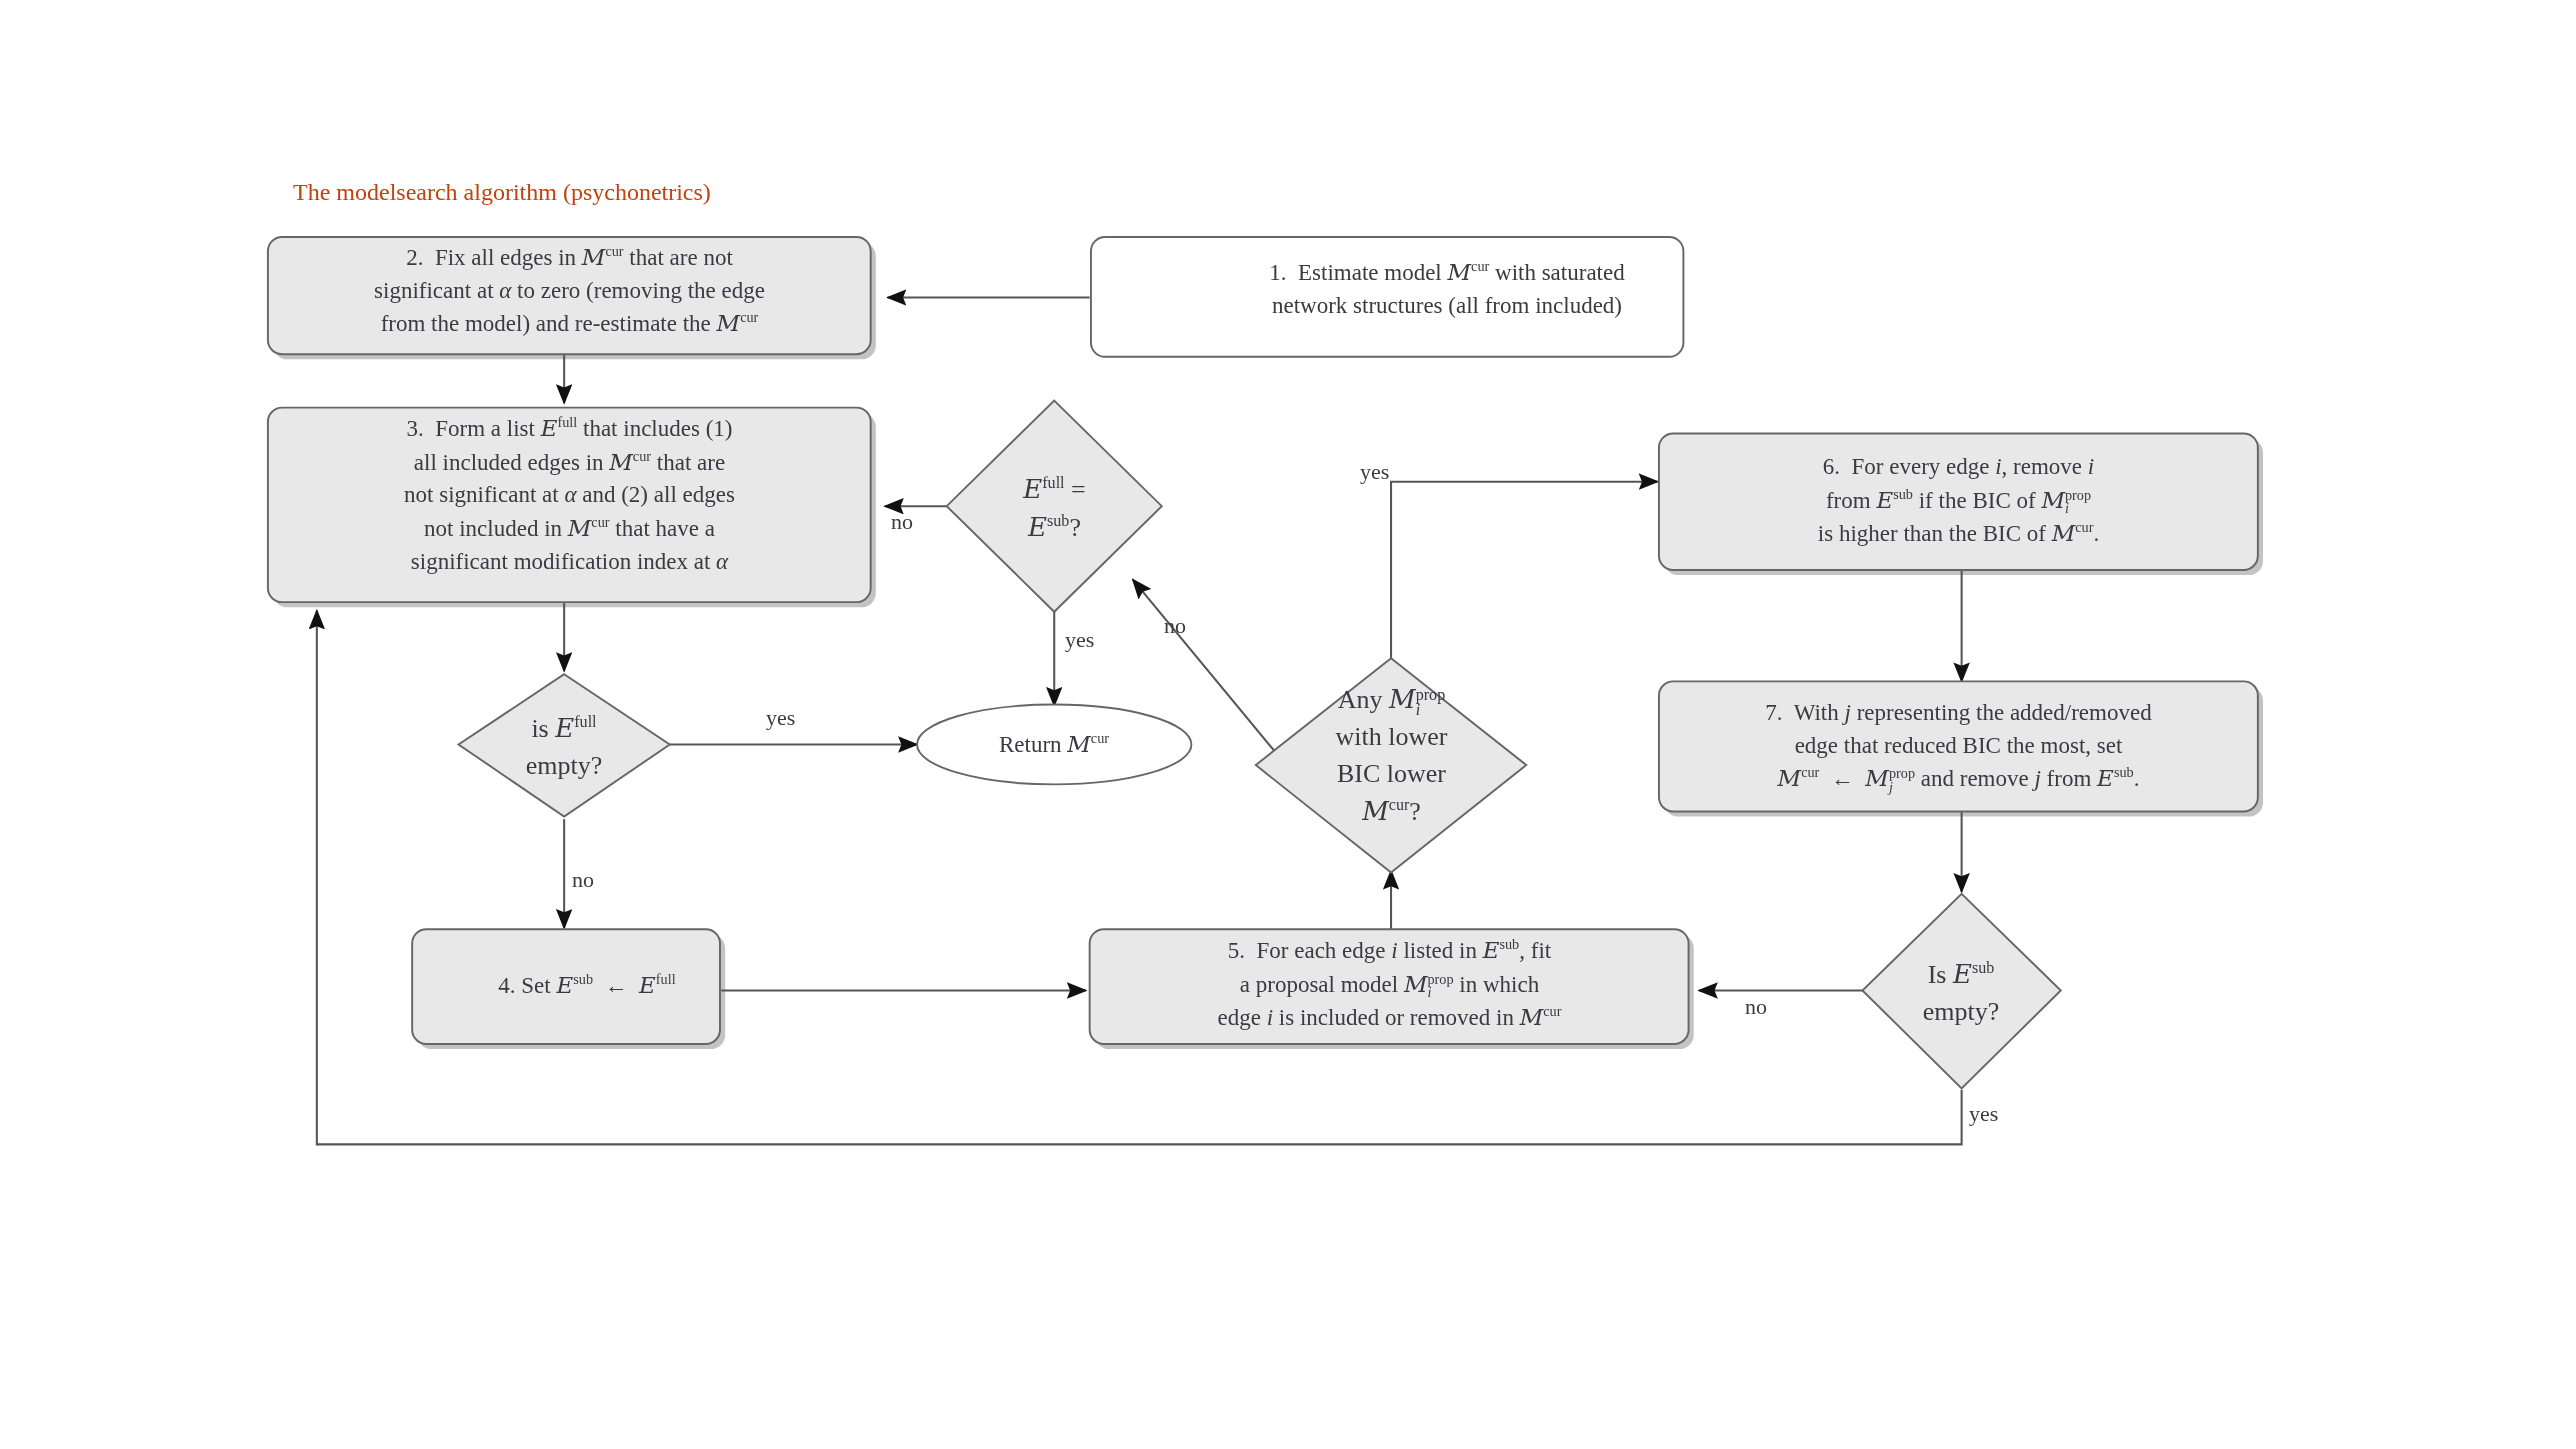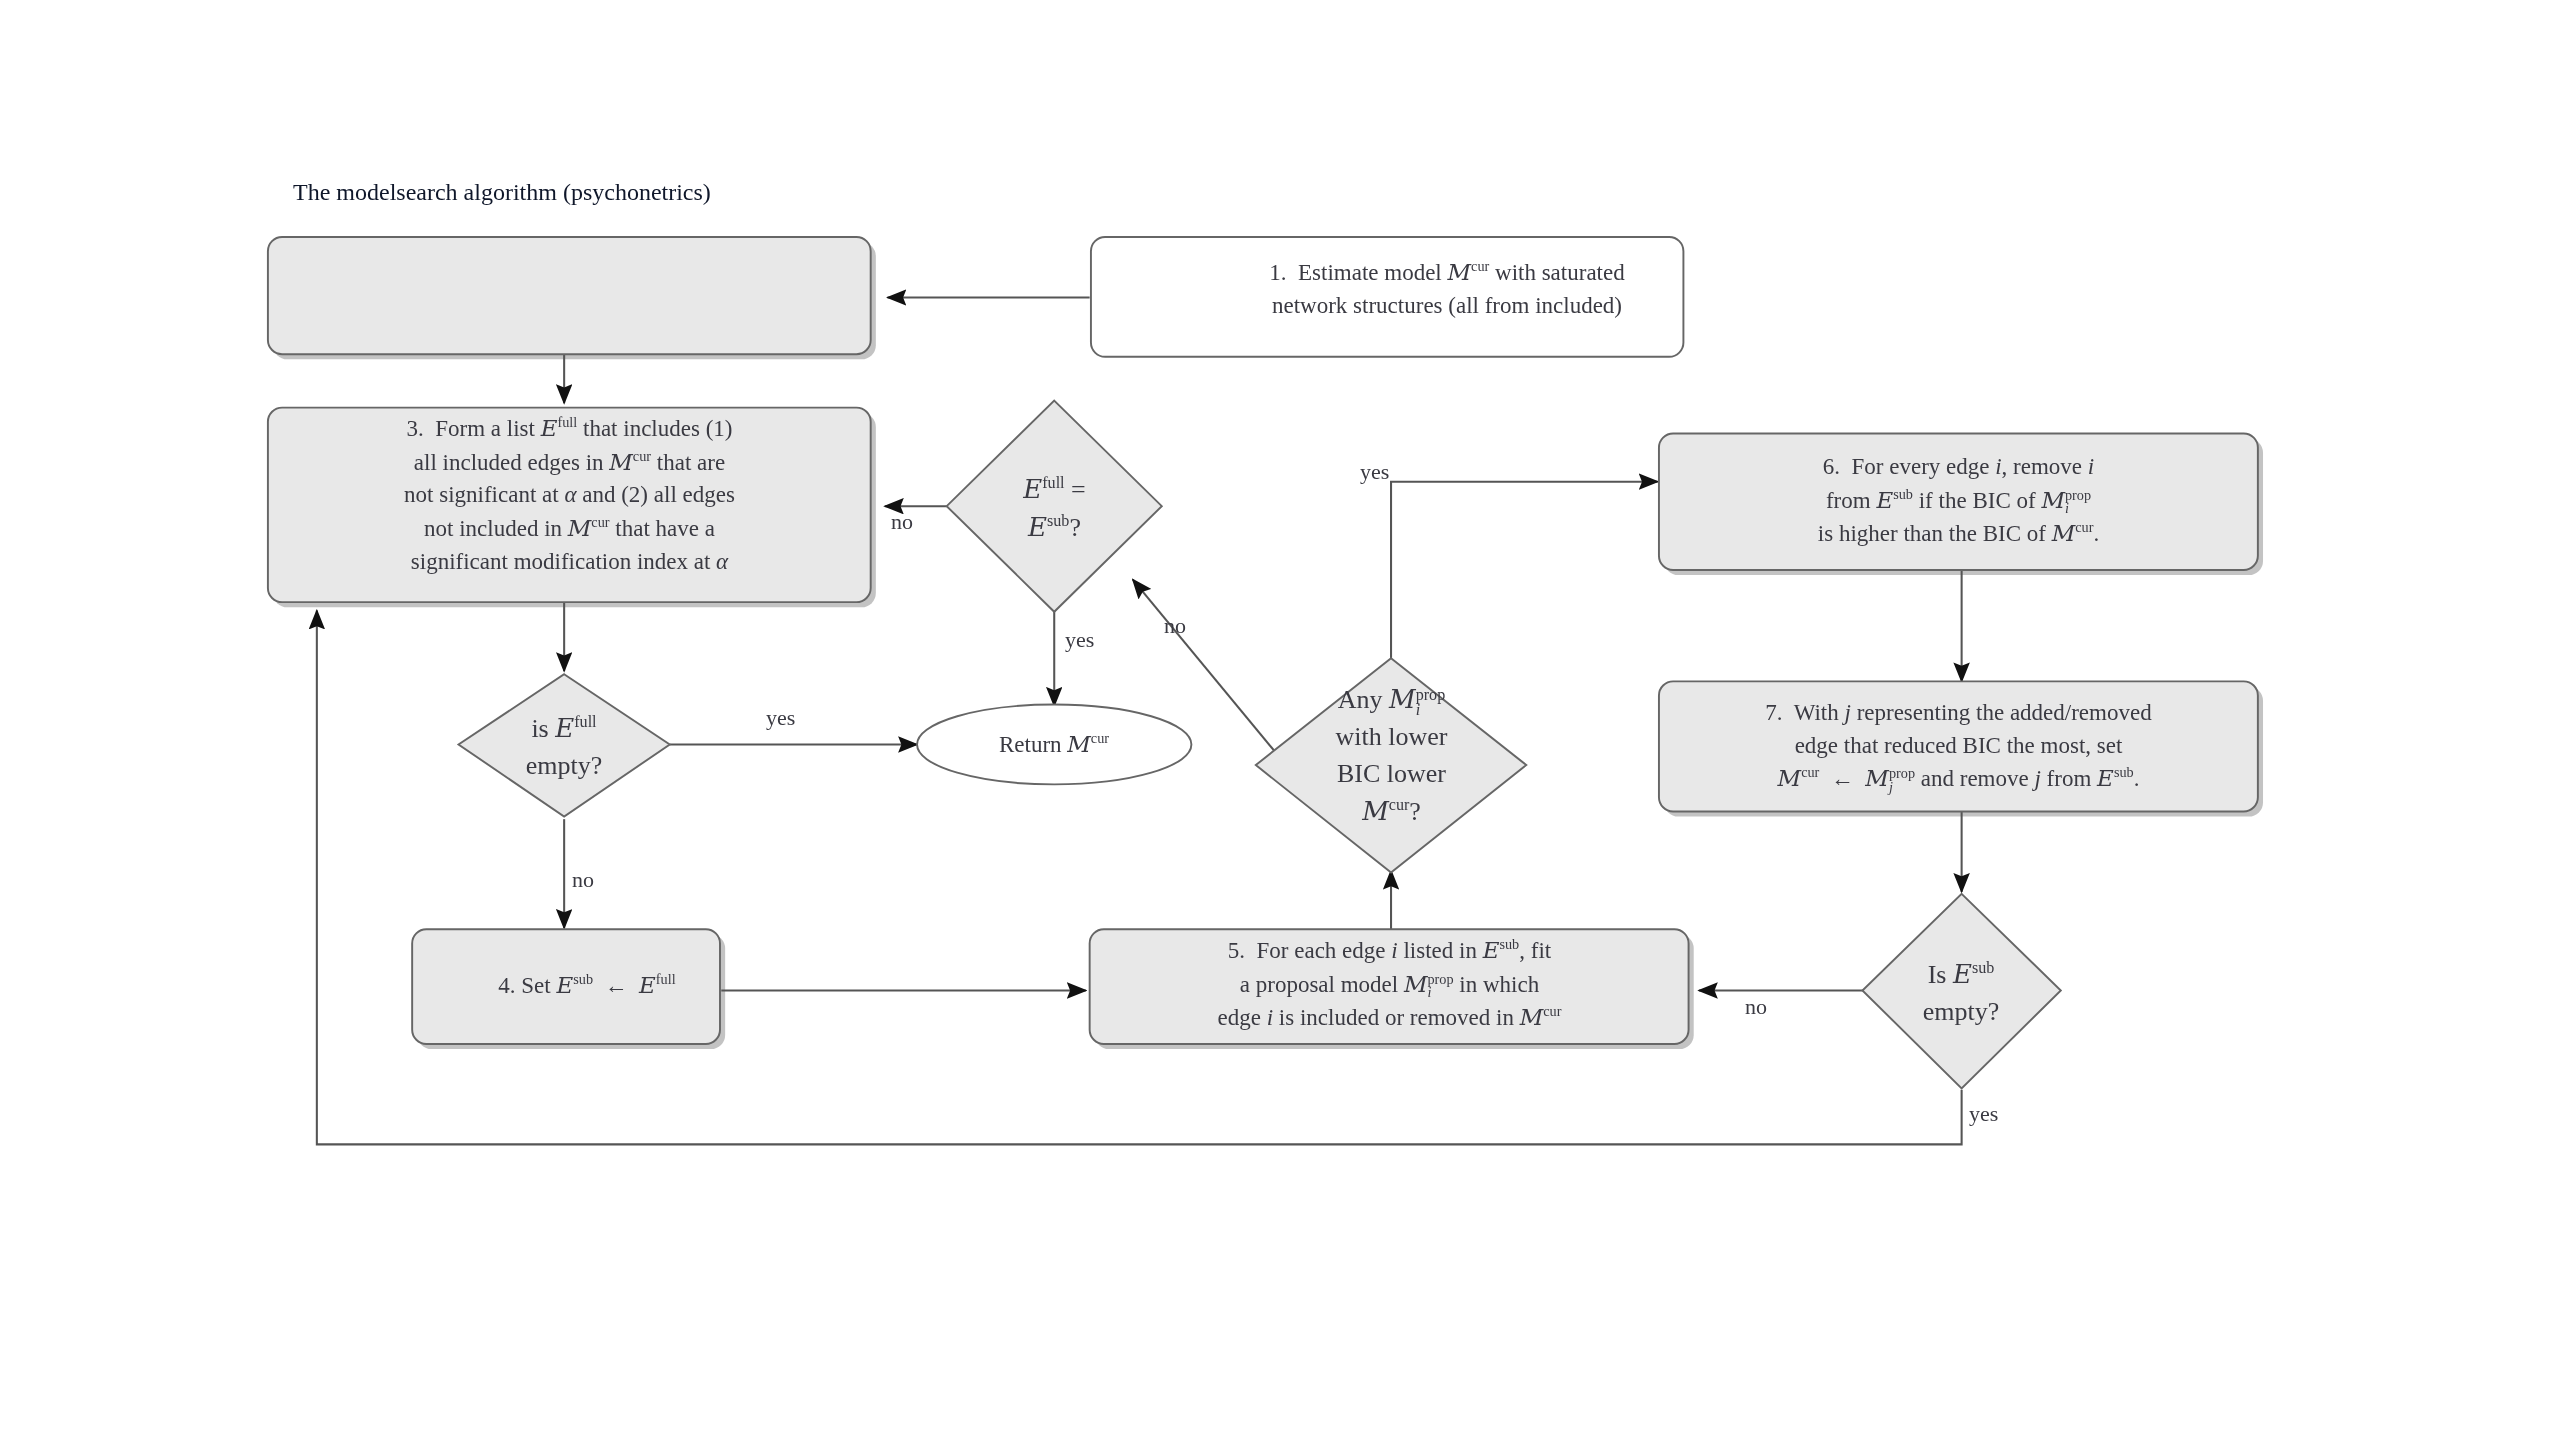--- a/index.html
+++ b/index.html
@@ -44,21 +44,21 @@
   .nodetext {
     position: absolute;
     color: #3a3a42;
     text-align: center;
     line-height: 1.42;
     white-space: pre;
     pointer-events: none;
   }
   .title-text {
     position: absolute;
-    color: #0f172a;
+    color: #c2410c;
     font-size: 24px;
     white-space: nowrap;
   }
   .edge-label {
     position: absolute;
     color: #3a3a42;
     font-size: 22px;
     white-space: nowrap;
   }
   .mathi { font-style: italic; }
@@ -150,20 +150,21 @@
       <polygon class="node-shape" points="3046,1388 3200,1538 3046,1690 2892,1538"></polygon>
 
       <ellipse class="node-shape-white" cx="1637" cy="1156" rx="213" ry="62"></ellipse>
     </g>
   </svg>
 
   <div class="title-text" style="left:293px; top:179px;">The modelsearch algorithm (psychonetrics)</div>
 
   <div class="nodetext box-txt" style="left:1091px; top:256px; width:712px;"><div>1.  Estimate model <span class="mathcal">M</span><sup>cur</sup> with saturated</div><div>network structures (all from included)</div></div>
 
+  <div class="nodetext box-txt" style="left:268px; top:241px; width:603px;"><div>2.  Fix all edges in <span class="mathcal">M</span><sup>cur</sup> that are not</div><div>significant at <span class="mathi">α</span> to zero (removing the edge</div><div>from the model) and re-estimate the <span class="mathcal">M</span><sup>cur</sup></div></div>
 
   <div class="nodetext box-txt" style="left:268px; top:412px; width:603px;"><div>3.  Form a list <span class="mathcal">E</span><sup>full</sup> that includes (1)</div><div>all included edges in <span class="mathcal">M</span><sup>cur</sup> that are</div><div>not significant at <span class="mathi">α</span> and (2) all edges</div><div>not included in <span class="mathcal">M</span><sup>cur</sup> that have a</div><div>significant modification index at <span class="mathi">α</span></div></div>
 
   <div class="nodetext box-txt" style="left:412px; top:969px; width:350px;"><div>4. Set <span class="mathcal">E</span><sup>sub</sup>  ←  <span class="mathcal">E</span><sup>full</sup></div></div>
 
   <div class="nodetext box-txt" style="left:1090px; top:934px; width:599px;"><div>5.  For each edge <span class="mathi">i</span> listed in <span class="mathcal">E</span><sup>sub</sup>, fit</div><div>a proposal model <span class="mathcal">M</span><span style="display: inline-block; vertical-align: middle; line-height: 0.95; text-align: left; font-size: 0.62em;"><div>prop</div><div class="mathi">i</div></span> in which</div><div>edge <span class="mathi">i</span> is included or removed in <span class="mathcal">M</span><sup>cur</sup></div></div>
 
   <div class="nodetext box-txt" style="left:1659px; top:451px; width:599px;"><div>6.  For every edge <span class="mathi">i</span>, remove <span class="mathi">i</span></div><div>from <span class="mathcal">E</span><sup>sub</sup> if the BIC of <span class="mathcal">M</span><span style="display: inline-block; vertical-align: middle; line-height: 0.95; text-align: left; font-size: 0.62em;"><div>prop</div><div class="mathi">i</div></span></div><div>is higher than the BIC of <span class="mathcal">M</span><sup>cur</sup>.</div></div>
 
   <div class="nodetext box-txt" style="left:1659px; top:697px; width:599px;"><div>7.  With <span class="mathi">j</span> representing the added/removed</div><div>edge that reduced BIC the most, set</div><div><span class="mathcal">M</span><sup>cur</sup>  ←  <span class="mathcal">M</span><span style="display: inline-block; vertical-align: middle; line-height: 0.95; text-align: left; font-size: 0.62em;"><div>prop</div><div class="mathi">j</div></span> and remove <span class="mathi">j</span> from <span class="mathcal">E</span><sup>sub</sup>.</div></div>

